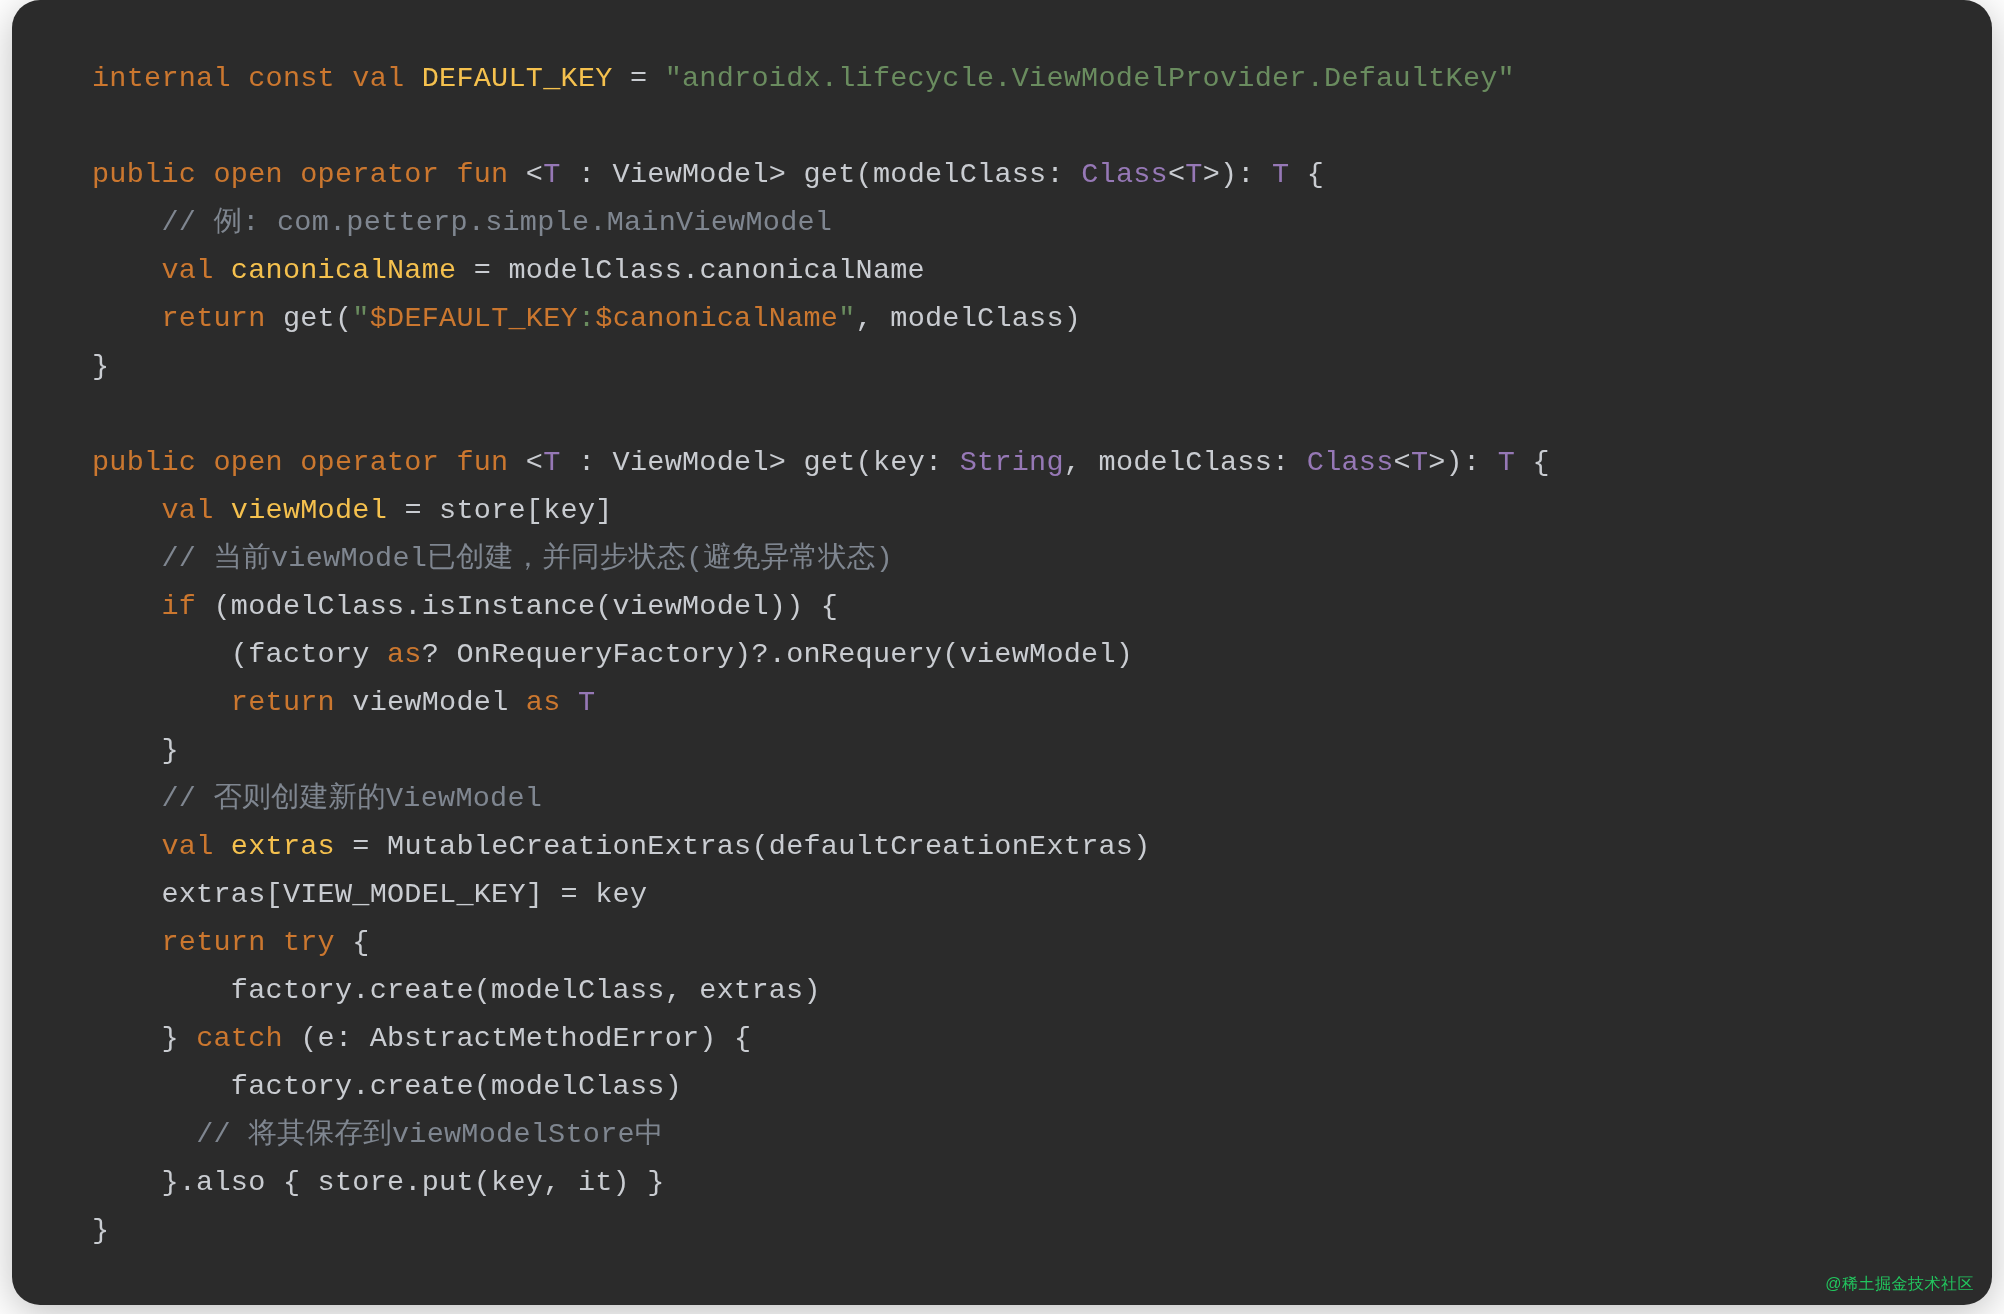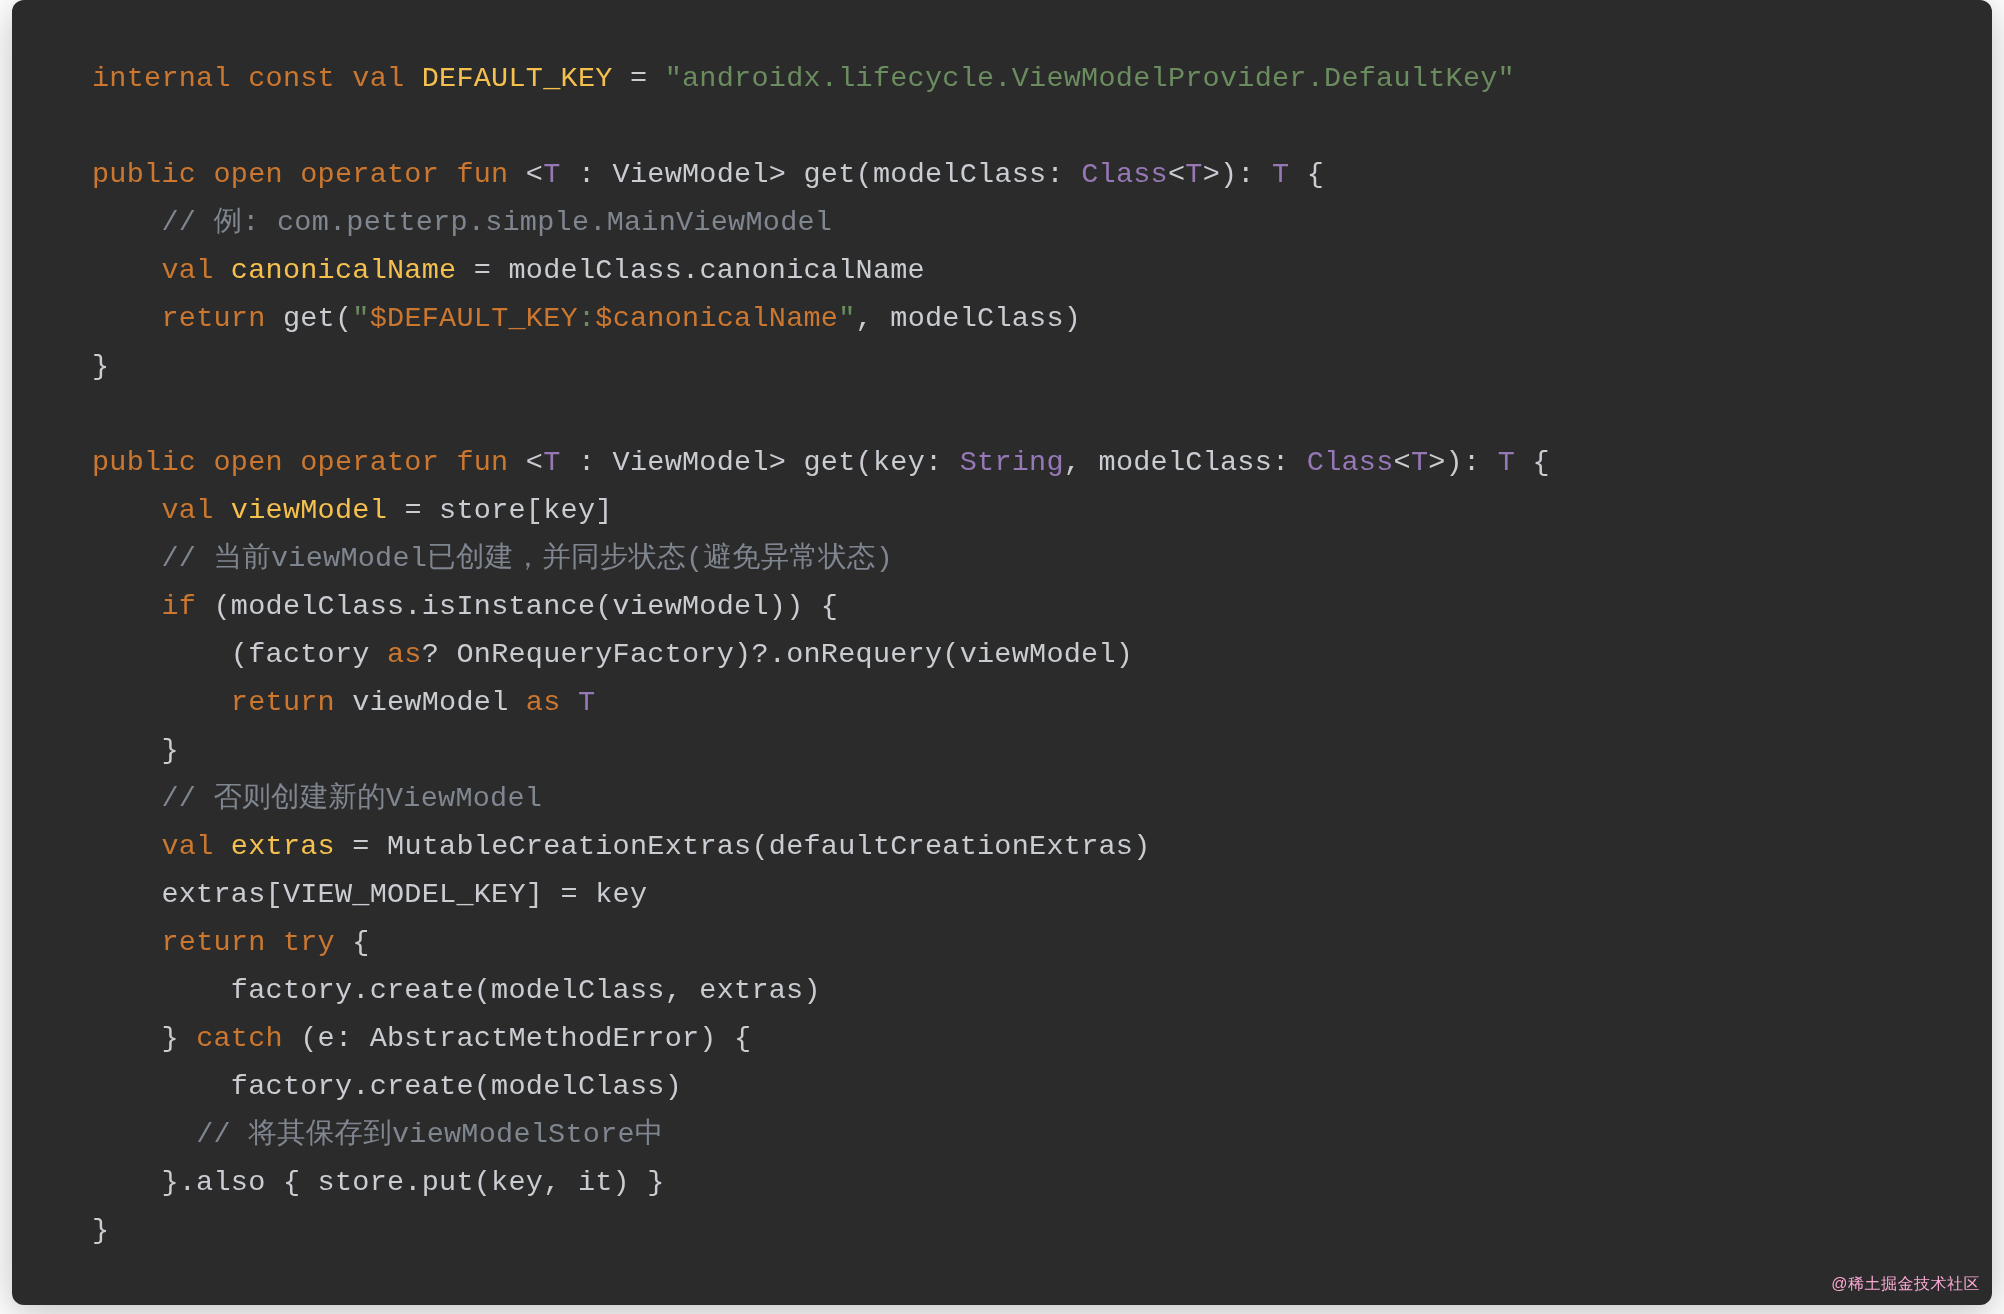--- a/index.html
+++ b/index.html
@@ -9,21 +9,21 @@
     height: 1314px;
     background: #ffffff;
     font-family: "SF Mono", "Menlo", "Consolas", "Liberation Mono", monospace;
   }
   .window {
     box-sizing: border-box;
     position: relative;
     margin: 0 auto;
     width: 1980px;
     background: #2b2b2b;
-    border-radius: 12px;
+    border-radius: 28px;
     padding: 55px 80px 50px 80px;
     box-shadow: 0 8px 40px rgba(0,0,0,0.25);
   }
   pre.code {
     margin: 0;
     font-family: inherit;
     font-size: 28.5px;
     line-height: 48px;
     letter-spacing: 0.25px;
     white-space: pre;
@@ -32,25 +32,25 @@
   }
   .kw   { color: #cb772f; }
   .name { color: #f5c14e; }
   .str  { color: #6a8c5f; }
   .cmt  { color: #7f8690; }
   .type { color: #9678b6; }
   .punc { color: #c9ccd1; }
   .fn   { color: #c9ccd1; }
   .watermark {
     position: absolute;
-    right: 12px;
+    right: 18px;
     bottom: 10px;
     font-family: "PingFang SC", "Microsoft YaHei", sans-serif;
     font-size: 16px;
-    color: #f9a8d4;
+    color: #22c55e;
     letter-spacing: 0.5px;
     user-select: none;
   }
 </style>
 </head>
 <body>
 
 <div class="window">
   <pre class="code" id="code-container"><span><span class="kw">internal const val </span><span class="name">DEFAULT_KEY</span><span class="punc"> = </span><span class="str">"androidx.lifecycle.ViewModelProvider.DefaultKey"</span></span>
 <span></span>

